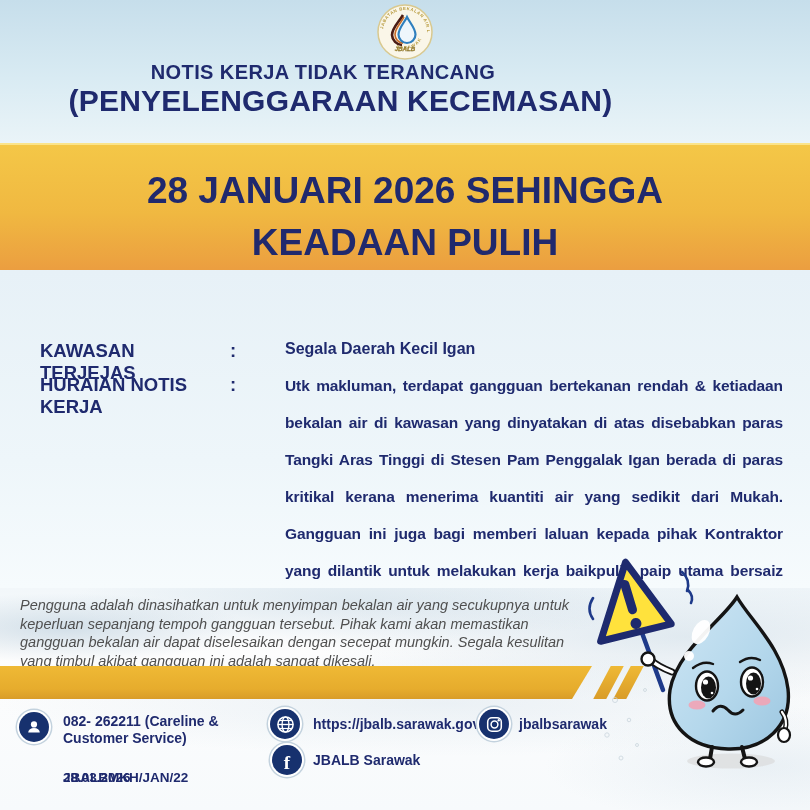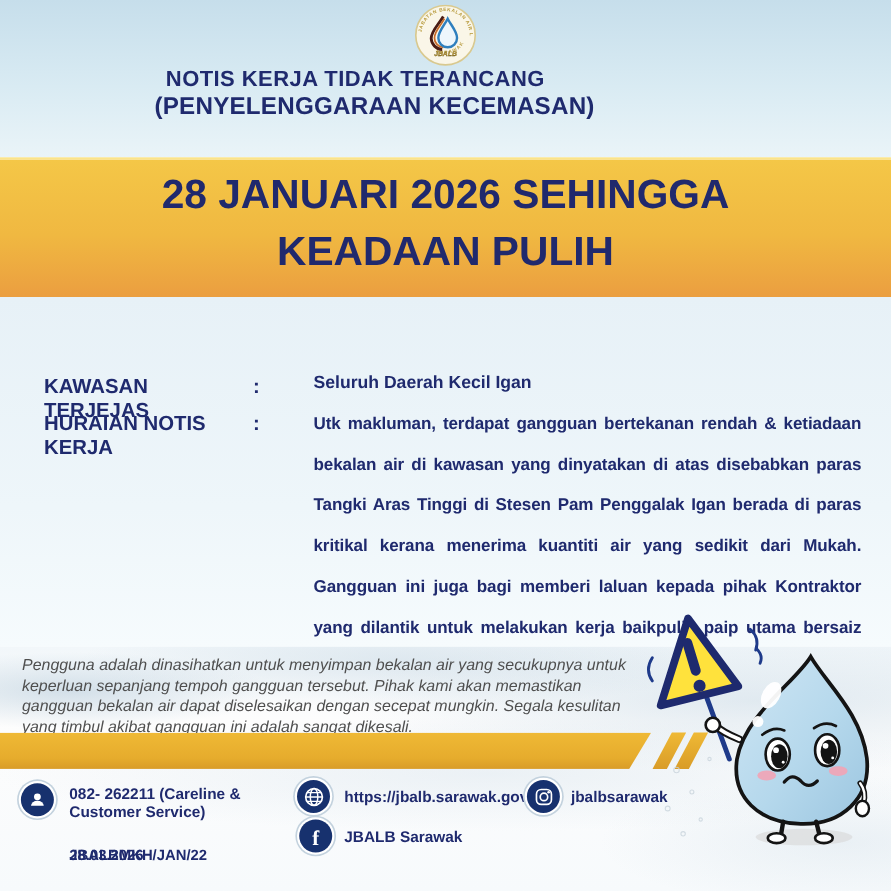--- a/index.html
+++ b/index.html
@@ -12,31 +12,31 @@
     position:absolute; left:0; top:0; width:810px; height:143px;
     background:linear-gradient(180deg,#c6deeb 0%, #d9ebf3 55%, #eaf4f8 100%);
   }
   .logo-wrap { position:absolute; left:377px; top:4px; width:56px; height:56px; }
   .header-subtitle {
     position:absolute; left:0; top:61px; width:646px; text-align:center;
     font-size:20px; font-weight:bold; color:#1f2a6e; letter-spacing:.4px;
   }
   .header-title {
     position:absolute; left:0; top:84px; width:681px; text-align:center;
-    font-size:22px; font-weight:bold; color:#1f2a6e; letter-spacing:.2px;
+    font-size:30px; font-weight:bold; color:#1f2a6e; letter-spacing:.2px;
   }
 
   
   .banner {
     position:absolute; left:0; top:143px; width:810px; height:127px;
     background:linear-gradient(180deg,#f4c747 0%, #f0b841 55%, #eb9e40 100%);
     border-top:2px solid #fbe48a;
   }
   .banner-line { width:810px; text-align:center; font-weight:bold; color:#20296d; font-size:37px; line-height:52px; }
-  .banner-line.l1 { margin-top:6px; }
+  .banner-line.l1 { margin-top:20px; }
 
   
   .content {
     position:absolute; left:0; top:270px; width:810px; height:318px;
     background:linear-gradient(180deg,#e7f1f7 0%, #eef6fa 60%, #f6fbfd 100%);
   }
   .region-bahagian { position:absolute; left:130px; top:13px; font-size:23px; font-weight:bold; color:#1f2a6e; }
   .region-daerah   { position:absolute; left:475px; top:13px; font-size:23px; font-weight:bold; color:#1f2a6e; }
 
   .detail-label { position:absolute; left:40px;  width:190px; font-size:18.5px; font-weight:bold; color:#1f2a6e; }
@@ -135,21 +135,21 @@
   <div class="banner">
     <div class="banner-line l1">28 JANUARI 2026 SEHINGGA</div>
     <div class="banner-line l2">KEADAAN PULIH</div>
   </div>
 
   <div class="content">
 
     <div class="row1">
       <div class="detail-label">KAWASAN TERJEJAS</div>
       <div class="detail-colon">:</div>
-      <div class="detail-value-short">Seluruh Daerah Kecil Igan</div>
+      <div class="detail-value-short">Segala Daerah Kecil Igan</div>
     </div>
 
     <div class="row2">
       <div class="detail-label">HURAIAN NOTIS KERJA</div>
       <div class="detail-colon">:</div>
       <div class="detail-value-long">Utk makluman, terdapat gangguan bertekanan rendah &amp; ketiadaan bekalan air di kawasan yang dinyatakan di atas disebabkan paras Tangki Aras Tinggi di Stesen Pam Penggalak Igan berada di paras kritikal kerana menerima kuantiti air yang sedikit dari Mukah. Gangguan ini juga bagi memberi laluan kepada pihak Kontraktor yang dilantik untuk melakukan kerja baikpulih paip utama bersaiz 500mm yang bocor di Stesen Pam Penggalak Oya menyebabkan kapasiti bekalan air ke Igan turut terjejas.</div>
     </div>
   </div>
 
   <div class="footer">

